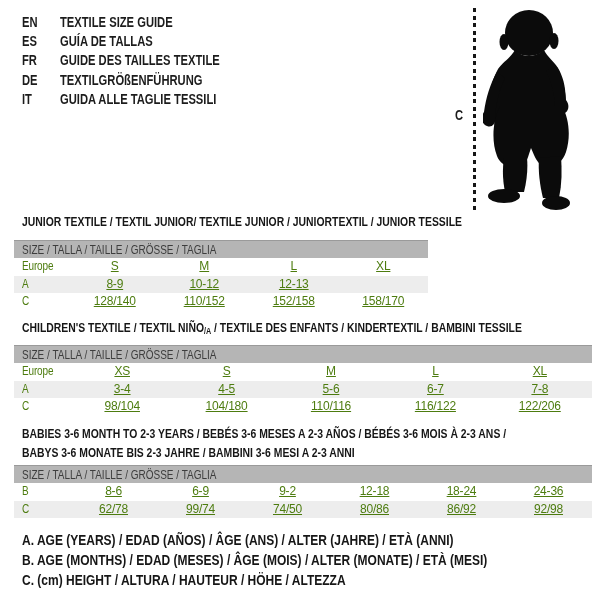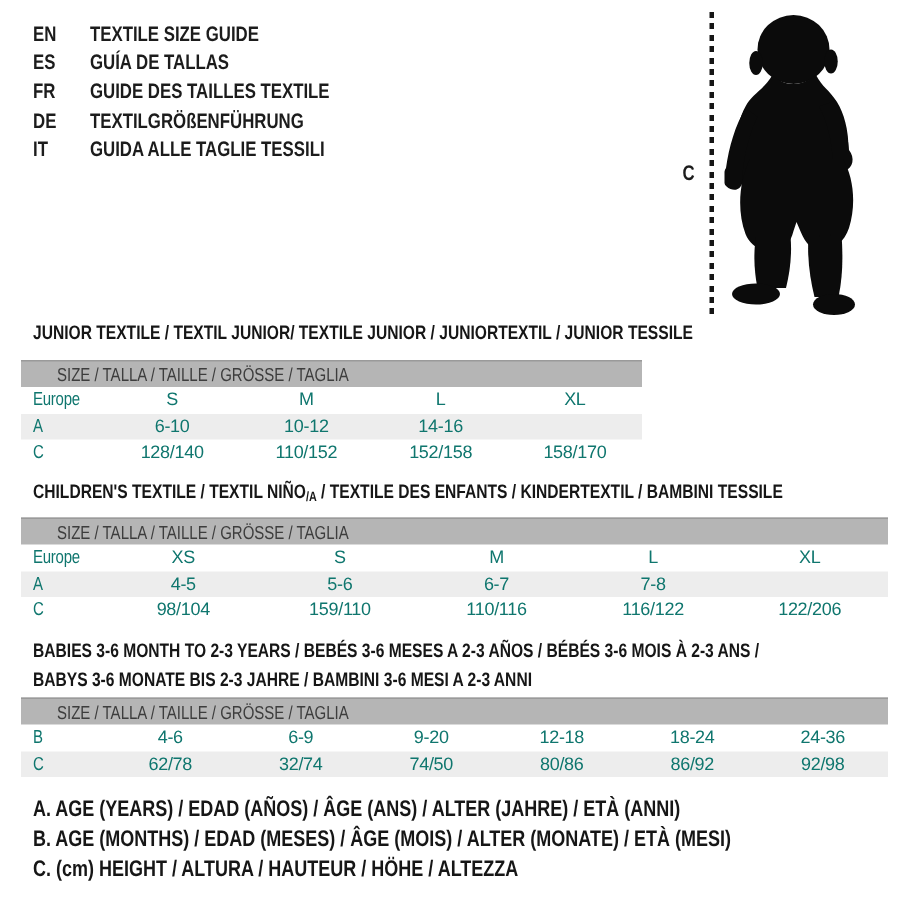--- a/index.html
+++ b/index.html
@@ -15,22 +15,22 @@
   
   .dash-line{position:absolute;left:473px;top:8px;width:3px;height:204px;
     background:repeating-linear-gradient(180deg,#161616 0 4px,transparent 4px 7.6px);}
   .c-label{position:absolute;left:455px;top:107px;font-size:14px;font-weight:700;}
   .baby{position:absolute;left:483px;top:5px;}
   
   .sec-title{position:absolute;left:22px;font-size:13px;font-weight:700;line-height:19px;color:#161616;}
   .sub{font-size:9px;vertical-align:-2px;}
   .size-table{position:absolute;left:14px;}
   .t-head{background:#b5b5b5;border-top:1px solid #9a9a9a;height:18px;line-height:18px;
-    font-size:12.5px;color:#3d3d3d;padding-left:24px;box-sizing:border-box;}
-  .t-row{display:grid;height:17.5px;line-height:17.5px;font-size:12px;color:#0f766e;letter-spacing:-0.2px;}
+    font-size:12.5px;color:#3d3d3d;padding-left:8px;box-sizing:border-box;}
+  .t-row{display:grid;height:17.5px;line-height:17.5px;font-size:12px;color:#4d7c0f;letter-spacing:-0.2px;text-decoration:underline;}
   .t-row.shaded{background:#ededed;}
   .cols4{grid-template-columns:56px repeat(4,1fr);}
   .cols5{grid-template-columns:56px repeat(5,1fr);}
   .cols6{grid-template-columns:56px repeat(6,1fr);}
   .cell-label{padding-left:8px;text-align:left;font-size:12.5px;}
   .cell-val{text-align:center;}
   
   .legend{position:absolute;left:22px;top:530px;}
   .legend-row{height:20px;line-height:20px;font-size:15px;font-weight:700;color:#161616;}
 </style>
@@ -80,23 +80,23 @@
     <div class="t-head"><span class="cond">SIZE / TALLA / TAILLE / GRÖSSE / TAGLIA</span></div>
     <div class="t-row cols4">
       <span class="cell-label"><span class="cond">Europe</span></span>
       <span class="cell-val">S</span>
       <span class="cell-val">M</span>
       <span class="cell-val">L</span>
       <span class="cell-val">XL</span>
     </div>
     <div class="t-row cols4 shaded">
       <span class="cell-label"><span class="cond">A</span></span>
-      <span class="cell-val">6-10</span>
+      <span class="cell-val">8-9</span>
       <span class="cell-val">10-12</span>
-      <span class="cell-val">14-16</span>
+      <span class="cell-val">12-13</span>
     </div>
     <div class="t-row cols4">
       <span class="cell-label"><span class="cond">C</span></span>
       <span class="cell-val">128/140</span>
       <span class="cell-val">110/152</span>
       <span class="cell-val">152/158</span>
       <span class="cell-val">158/170</span>
     </div>
   </div>
 
@@ -108,54 +108,55 @@
     <div class="t-row cols5">
       <span class="cell-label"><span class="cond">Europe</span></span>
       <span class="cell-val">XS</span>
       <span class="cell-val">S</span>
       <span class="cell-val">M</span>
       <span class="cell-val">L</span>
       <span class="cell-val">XL</span>
     </div>
     <div class="t-row cols5 shaded">
       <span class="cell-label"><span class="cond">A</span></span>
+      <span class="cell-val">3-4</span>
       <span class="cell-val">4-5</span>
       <span class="cell-val">5-6</span>
       <span class="cell-val">6-7</span>
       <span class="cell-val">7-8</span>
     </div>
     <div class="t-row cols5">
       <span class="cell-label"><span class="cond">C</span></span>
       <span class="cell-val">98/104</span>
-      <span class="cell-val">159/110</span>
+      <span class="cell-val">104/180</span>
       <span class="cell-val">110/116</span>
       <span class="cell-val">116/122</span>
       <span class="cell-val">122/206</span>
     </div>
   </div>
 
   <div class="sec-title" style="top:424px;">
     <div><span class="cond">BABIES 3-6 MONTH TO 2-3 YEARS / BEBÉS 3-6 MESES A 2-3 AÑOS / BÉBÉS 3-6 MOIS À 2-3 ANS /</span></div>
     <div><span class="cond">BABYS 3-6 MONATE BIS 2-3 JAHRE / BAMBINI 3-6 MESI A 2-3 ANNI</span></div>
   </div>
   <div class="size-table" style="top:465px;width:578px;">
     <div class="t-head"><span class="cond">SIZE / TALLA / TAILLE / GRÖSSE / TAGLIA</span></div>
     <div class="t-row cols6">
       <span class="cell-label"><span class="cond">B</span></span>
-      <span class="cell-val">4-6</span>
+      <span class="cell-val">8-6</span>
       <span class="cell-val">6-9</span>
-      <span class="cell-val">9-20</span>
+      <span class="cell-val">9-2</span>
       <span class="cell-val">12-18</span>
       <span class="cell-val">18-24</span>
       <span class="cell-val">24-36</span>
     </div>
     <div class="t-row cols6 shaded">
       <span class="cell-label"><span class="cond">C</span></span>
       <span class="cell-val">62/78</span>
-      <span class="cell-val">32/74</span>
+      <span class="cell-val">99/74</span>
       <span class="cell-val">74/50</span>
       <span class="cell-val">80/86</span>
       <span class="cell-val">86/92</span>
       <span class="cell-val">92/98</span>
     </div>
   </div>
 
   <div class="legend">
     <div class="legend-row"><span class="cond">A. AGE (YEARS) / EDAD (AÑOS) / ÂGE (ANS) / ALTER (JAHRE) / ETÀ (ANNI)</span></div>
     <div class="legend-row"><span class="cond">B. AGE (MONTHS) / EDAD (MESES) / ÂGE (MOIS) / ALTER (MONATE) / ETÀ (MESI)</span></div>

